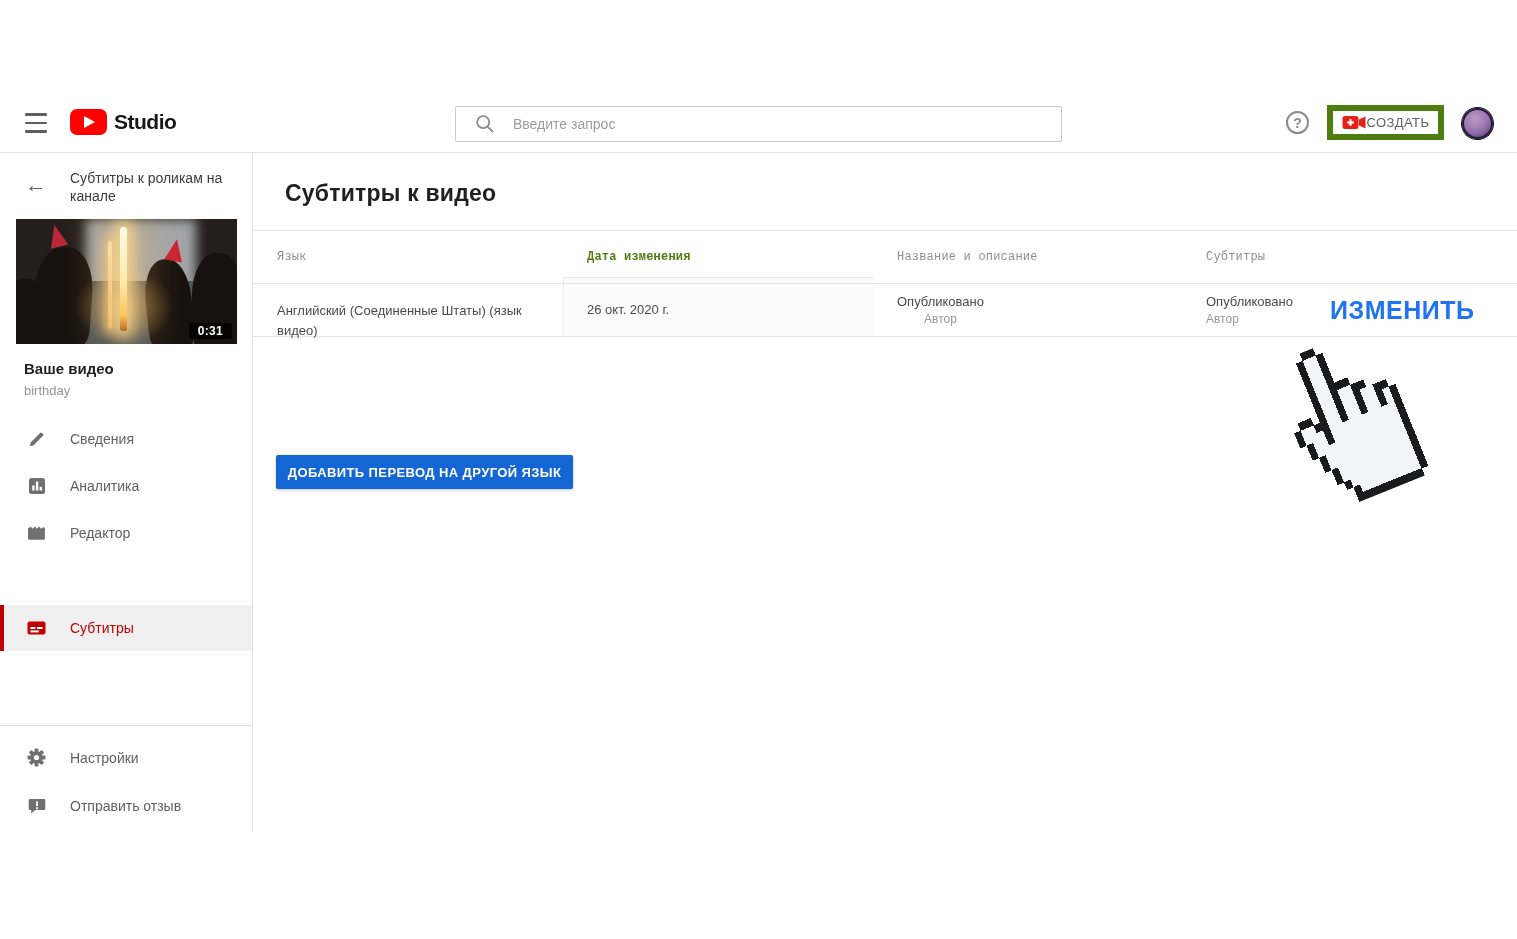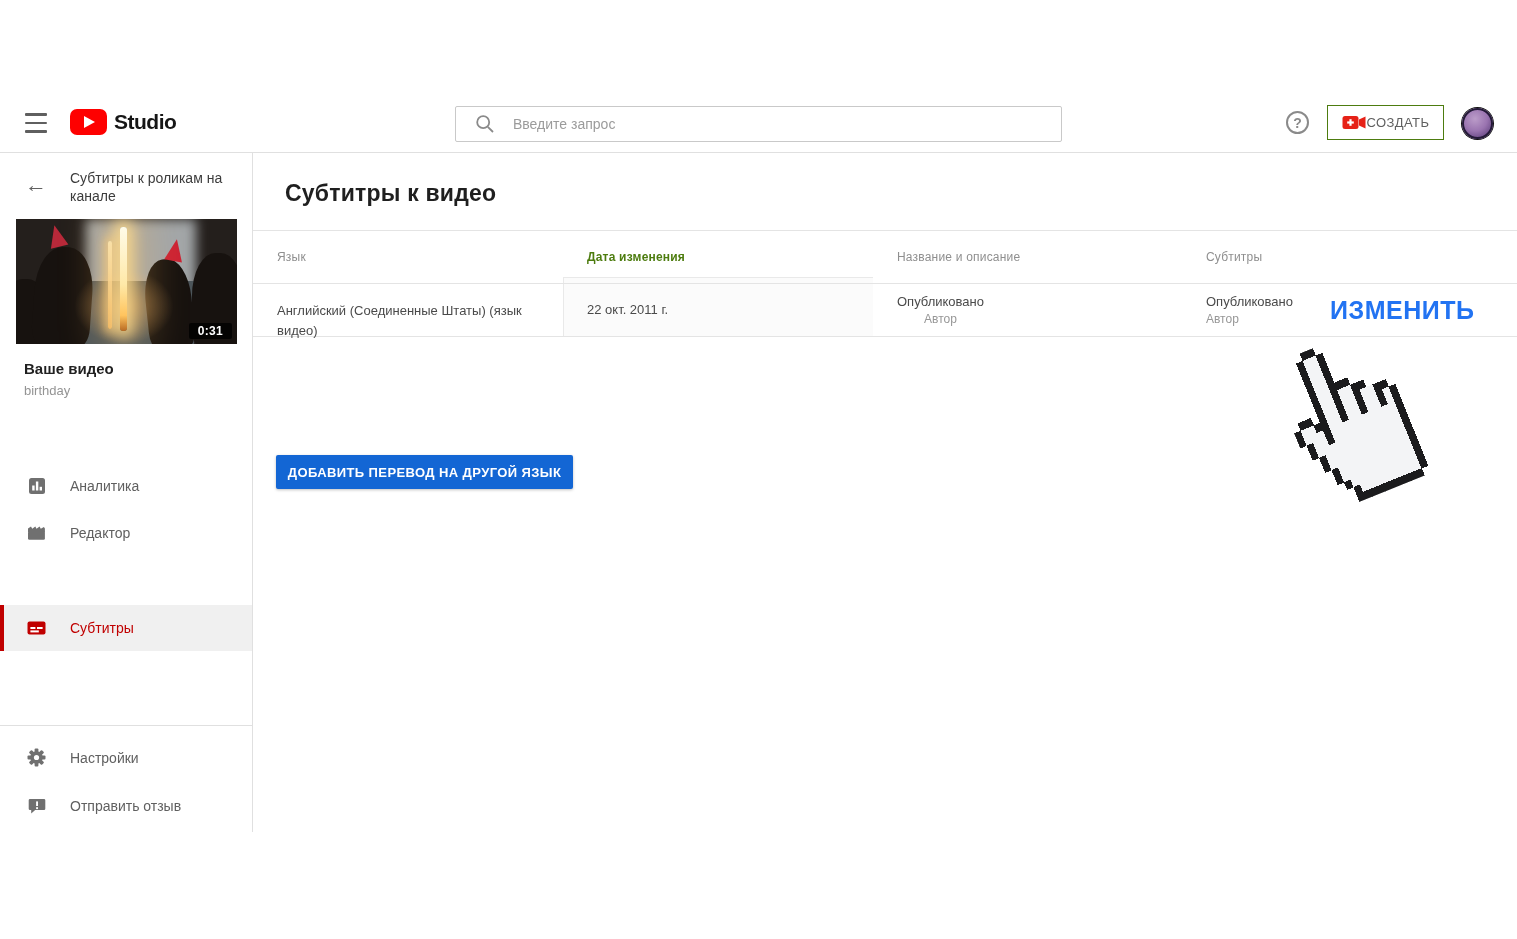--- a/index.html
+++ b/index.html
@@ -19,21 +19,21 @@
 
   .search-box { left:455px; top:106px; width:607px; height:36px; border:1px solid #c9c9c9; border-radius:2px;
     display:flex; align-items:center; background:#fff; }
   .search-box svg { margin-left:19px; }
   .search-box input { border:none; outline:none; flex:1; margin-left:18px; font-size:14px; color:#333;
     font-family:"Liberation Sans", sans-serif; }
   .search-box input::placeholder { color:#9b9b9b; }
 
   .help-btn { left:1286px; top:111px; width:23px; height:23px; border:2px solid #8a8a8a; border-radius:50%;
     display:flex; align-items:center; justify-content:center; color:#8a8a8a; font-size:14px; font-weight:700; cursor:pointer; }
-  .create-btn { left:1327px; top:105px; width:117px; height:35px; border:1px solid #4d7c0f; background:#fff;
+  .create-btn { left:1327px; top:105px; width:117px; height:35px; border:6px solid #4d7c0f; background:#fff;
     display:flex; align-items:center; justify-content:center; cursor:pointer; }
   .create-label { font-size:13px; color:#606060; letter-spacing:0.4px; }
   .avatar { left:1462px; top:108px; width:31px; height:31px; border-radius:50%;
     background:radial-gradient(circle at 42% 35%, #bb9cc9 0%, #9a74b0 45%, #6b4b87 75%, #3a2a55 100%);
     box-shadow:0 0 0 2px #241a38 inset, 0 0 0 1px #111 ; cursor:pointer; }
 
   .top-divider { left:0; top:152px; width:1517px; height:1px; background:#e0e0e0; }
 
   
   .side-border { left:252px; top:153px; width:1px; height:679px; background:#e0e0e0; }
@@ -70,21 +70,21 @@
   .nav-item.active .nicon { margin-left:23px; }
   .nav-item.active .nlabel { color:#c00000; }
   .side-divider { left:0; top:725px; width:252px; height:1px; background:#e0e0e0; }
 
   
   .page-title { left:285px; top:180px; font-size:23px; font-weight:600; color:#1f1f1f; letter-spacing:.2px; }
   .hline { background:#e4e4e4; height:1px; left:253px; width:1264px; }
   .l-top { top:230px; } .l-head { top:283px; } .l-row { top:336px; }
   .sortcol-bg { left:563px; top:277px; width:310px; height:59px; background:#fbfbfb;
     border-left:1px solid #e9e9e9; border-top:1px solid #e9e9e9; }
-  .th { top:250px; font-size:12px; color:#8f8f8f; letter-spacing:.2px; }
+  .th { top:250px; font-size:12px; color:#8f8f8f; letter-spacing:.2px;font-family:Liberation Mono, monospace; }
   .th.sorted { color:#4d7c0f; font-weight:700; }
   .cell { font-size:13px; color:#4a4a4a; }
   .lang-cell { left:277px; top:301px; width:268px; line-height:20px; }
   .date-cell { left:587px; top:302px; }
   .status-block { display:inline-block; }
   .status-main { font-size:13px; color:#4a4a4a; display:block; }
   .status-author { font-size:12px; color:#979797; display:block; margin-top:3px; }
   .center-author .status-author { text-align:center; }
   .edit-link { left:1330px; top:296px; font-size:25px; font-weight:700; color:#2273f2; letter-spacing:.5px; cursor:pointer; }
   .add-btn { left:276px; top:455px; width:297px; height:34px; background:#1366d4; color:#fff; border:none; border-radius:2px;
@@ -151,20 +151,28 @@
     <div class="hat h2"></div>
     <div class="glow"></div>
     <div class="spark2"></div>
     <div class="spark"></div>
     <div class="duration">0:31</div>
   </div>
 
   <div class="abs video-title">Ваше видео</div>
   <div class="abs video-sub">birthday</div>
 
+  <div class="abs nav-item" style="top:415px">
+    <span class="nicon">
+      <svg width="18" height="18" viewBox="0 0 18 18">
+          <path fill="#707070" d="M2 16 L2.6 12.6 L12.4 2.8 Q13 2.2 13.7 2.8 L15.2 4.3 Q15.8 5 15.2 5.6 L5.4 15.4 Z"></path>
+        </svg>
+    </span>
+    <span class="nlabel">Сведения</span>
+  </div>
 
   <div class="abs nav-item" style="top:462px">
     <span class="nicon">
       <svg width="18" height="18" viewBox="0 0 18 18">
           <rect x="1" y="1" width="16" height="16" rx="2.5" fill="#707070"></rect>
           <rect x="4.2" y="8.5" width="2.4" height="5" fill="#fff"></rect>
           <rect x="7.9" y="4.5" width="2.4" height="9" fill="#fff"></rect>
           <rect x="11.6" y="9.8" width="2.4" height="3.7" fill="#fff"></rect>
         </svg>
     </span>
@@ -230,21 +238,21 @@
   <div class="abs hline l-head"></div>
   <div class="abs hline l-row"></div>
 
   <div class="abs th" style="left:277px">Язык</div>
   <div class="abs th sorted" style="left:587px">Дата изменения</div>
   <div class="abs th" style="left:897px">Название и описание</div>
   <div class="abs th" style="left:1206px">Субтитры</div>
 
   <div>
     <div class="abs cell lang-cell">Английский (Соединенные Штаты) (язык видео)</div>
-    <div class="abs cell date-cell">22 окт. 2011 г.</div>
+    <div class="abs cell date-cell">26 окт. 2020 г.</div>
     <div class="abs center-author" style="left:897px; top:294px;">
       <span class="status-block">
         <span class="status-main">Опубликовано</span>
         <span class="status-author">Автор</span>
       </span>
     </div>
     <div class="abs" style="left:1206px; top:294px;">
       <span class="status-block">
         <span class="status-main">Опубликовано</span>
         <span class="status-author">Автор</span>

